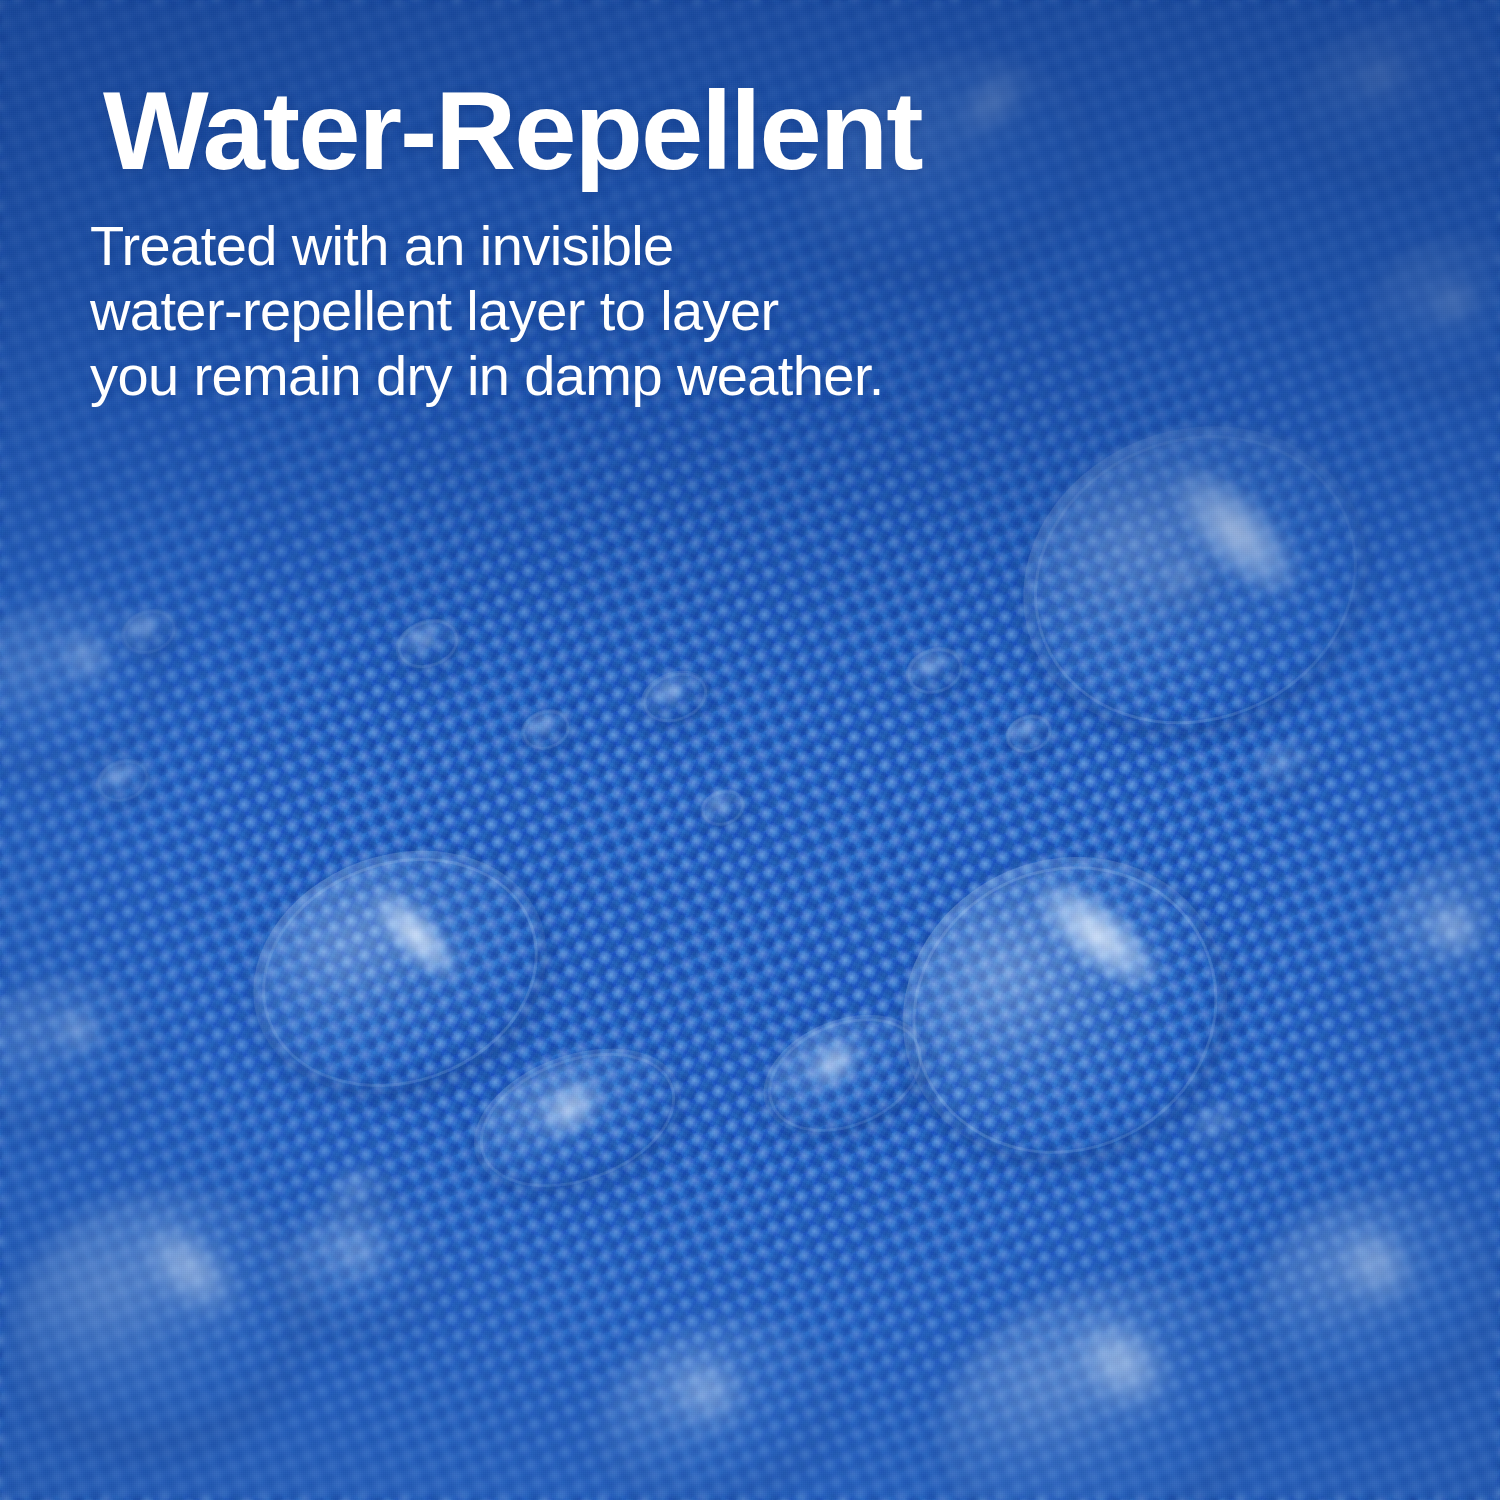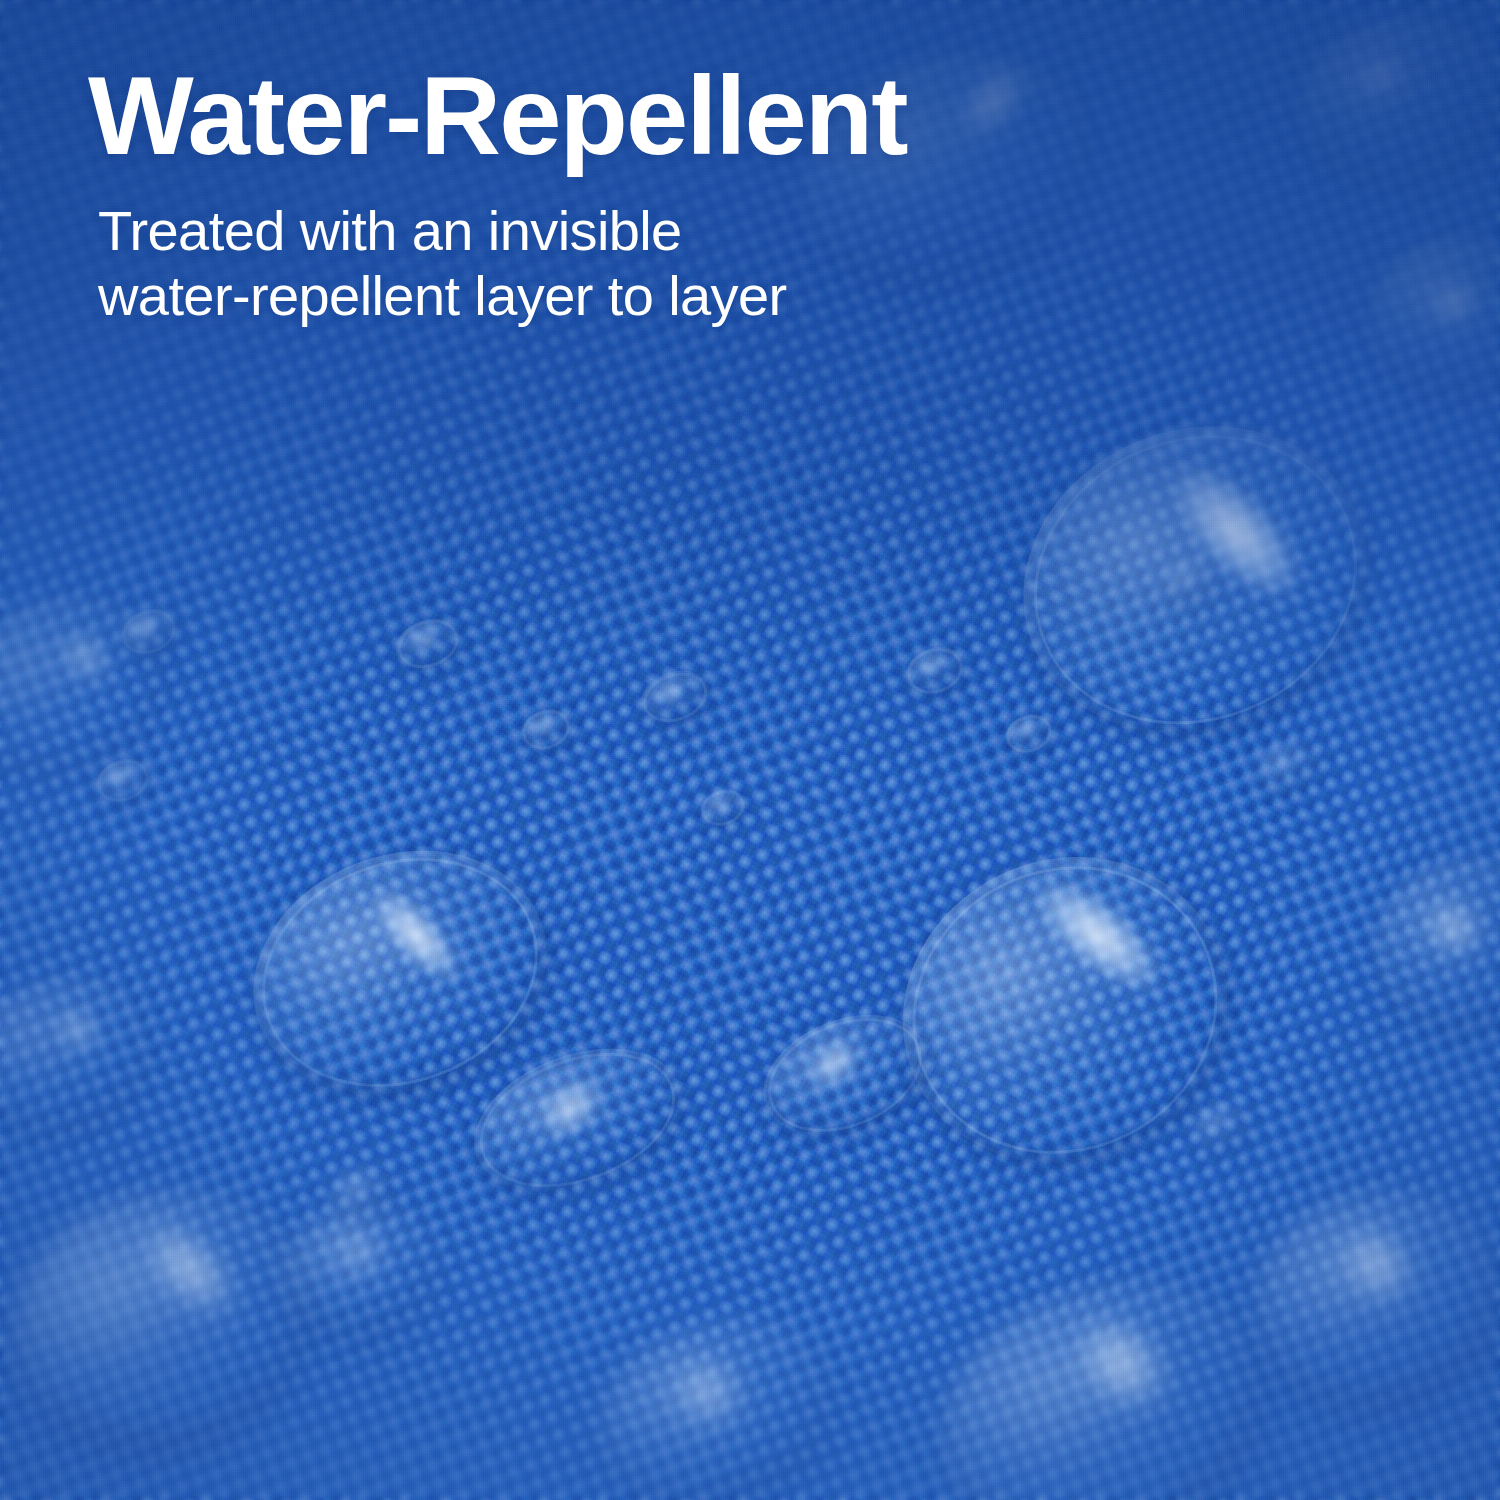--- a/index.html
+++ b/index.html
@@ -127,31 +127,31 @@
 
   
   #text-block {
     position: absolute;
     left: 88px;
     top: 60px;
     width: 980px;
     z-index: 40;
   }
   #headline {
-    margin: 0;
+    margin: 15px;
     font-size: 112px;
     font-weight: 700;
     line-height: 1.0;
     color: #ffffff;
     letter-spacing: -2.0px;
     white-space: nowrap;
     text-shadow: 0 2px 14px rgba(10,40,105,0.30);
   }
   #subcopy {
-    margin: 26px 0 0 10px;
+    margin: 26px 0 0 2px;
     font-size: 56px;
     font-weight: 400;
     line-height: 65px;
     color: #ffffff;
     letter-spacing: -0.6px;
     text-shadow: 0 2px 12px rgba(10,40,105,0.28);
   }
   #subcopy .line { display: block; }
 </style>
 </head>
@@ -282,16 +282,17 @@
   <div class="layer" id="focus-soft"></div>
   <div class="layer" id="vignette"></div>
   <div class="layer" id="scrim"></div>
   <div class="layer" id="grain"></div>
 
   <div id="text-block">
     <h1 id="headline">Water-Repellent</h1>
     <p id="subcopy">
       <span class="line">Treated with an invisible</span>
       <span class="line">water-repellent layer to layer</span>
+      <span class="line">you remain dry in damp weather.</span>
     </p>
   </div>
 
 </div>
 
 </body></html>

